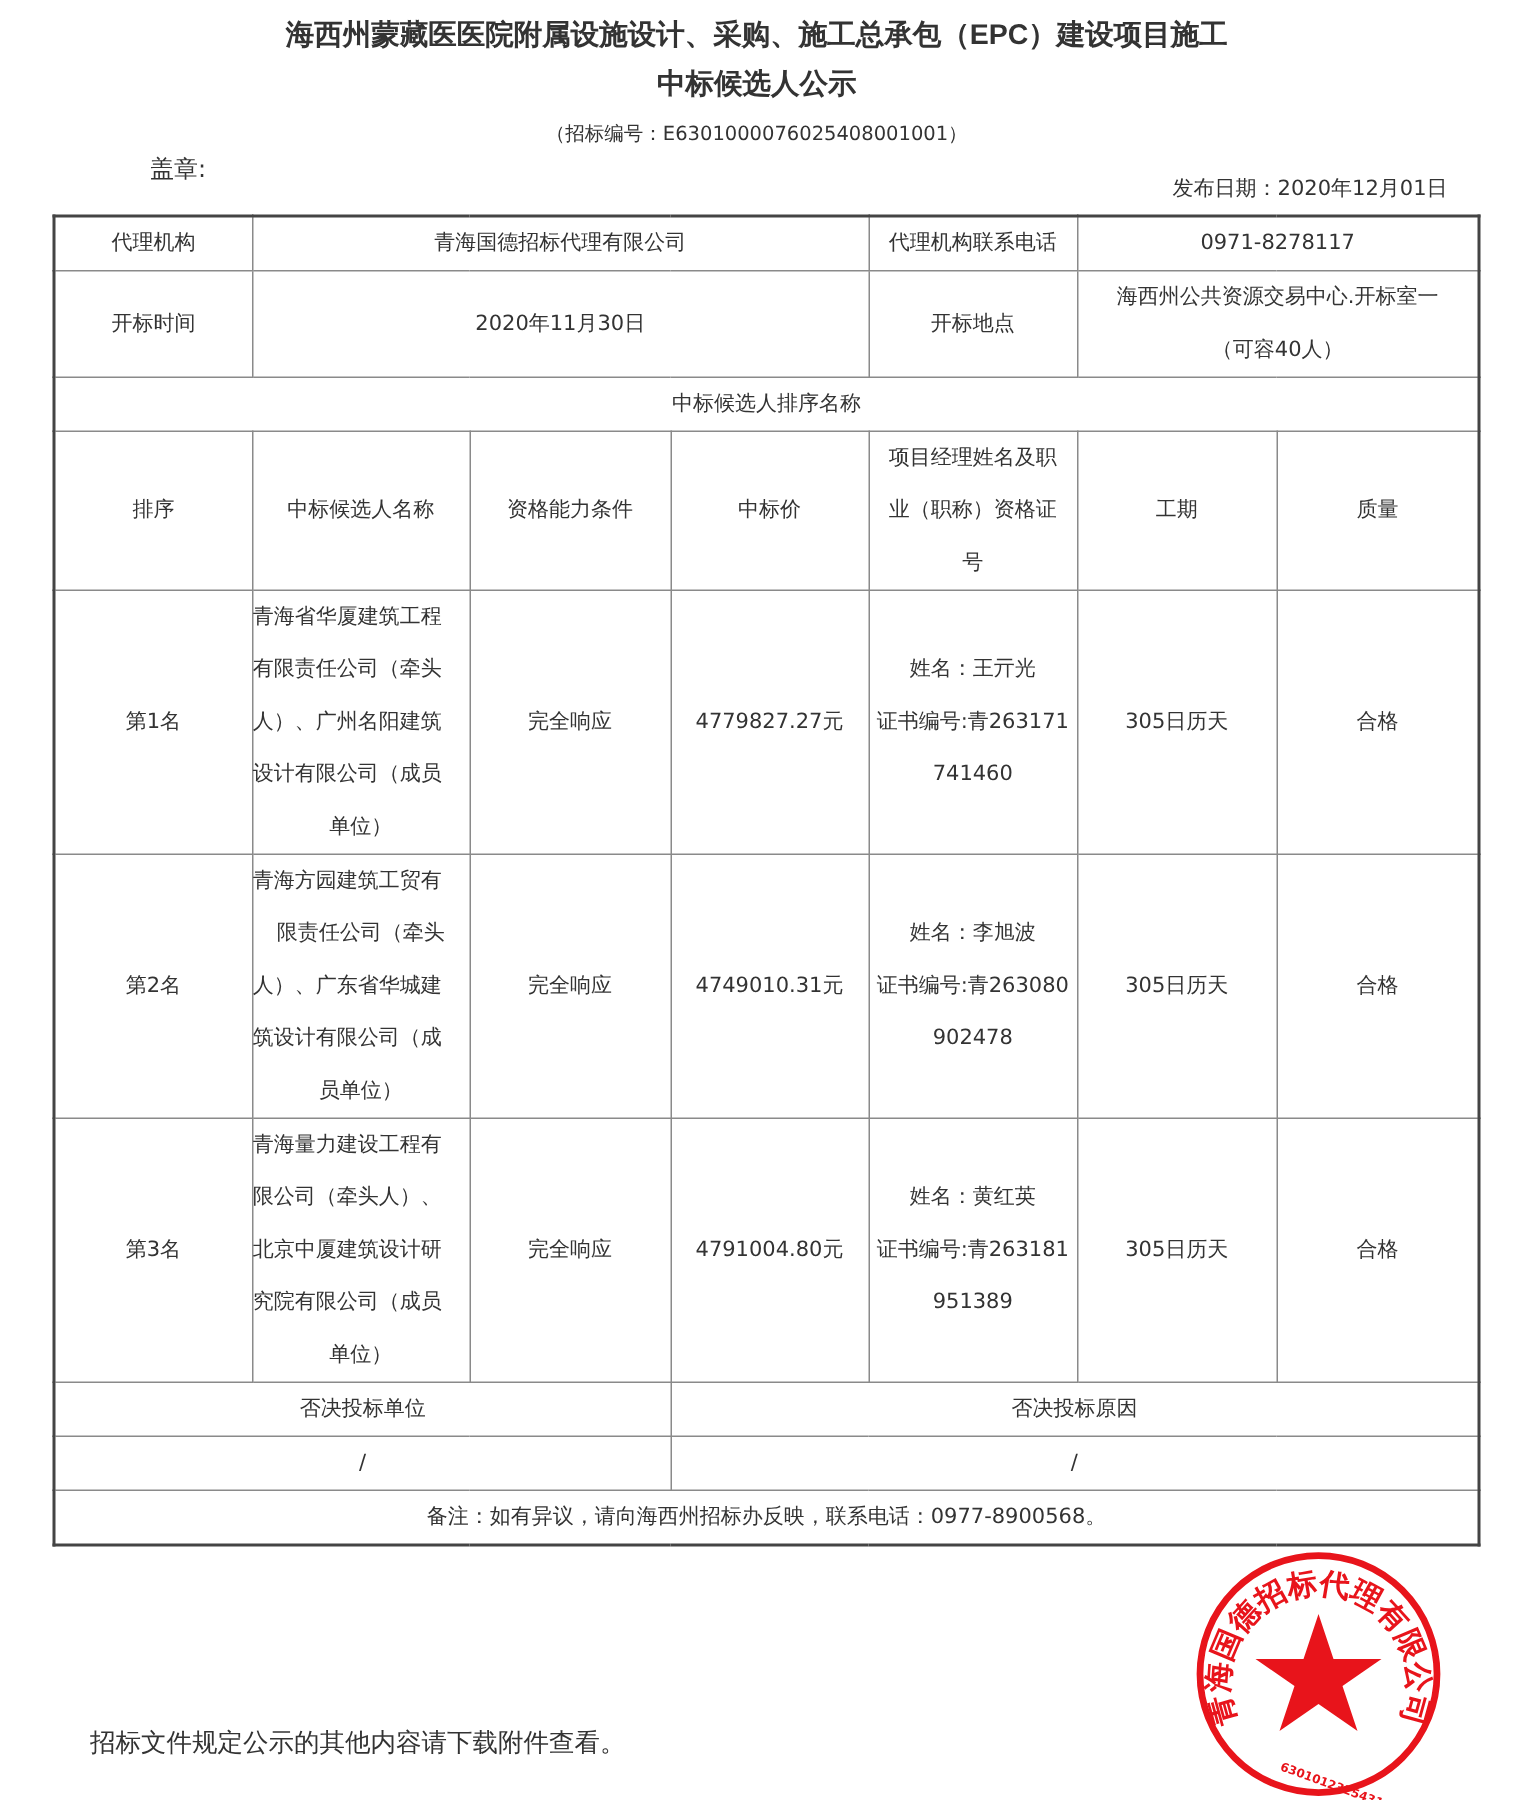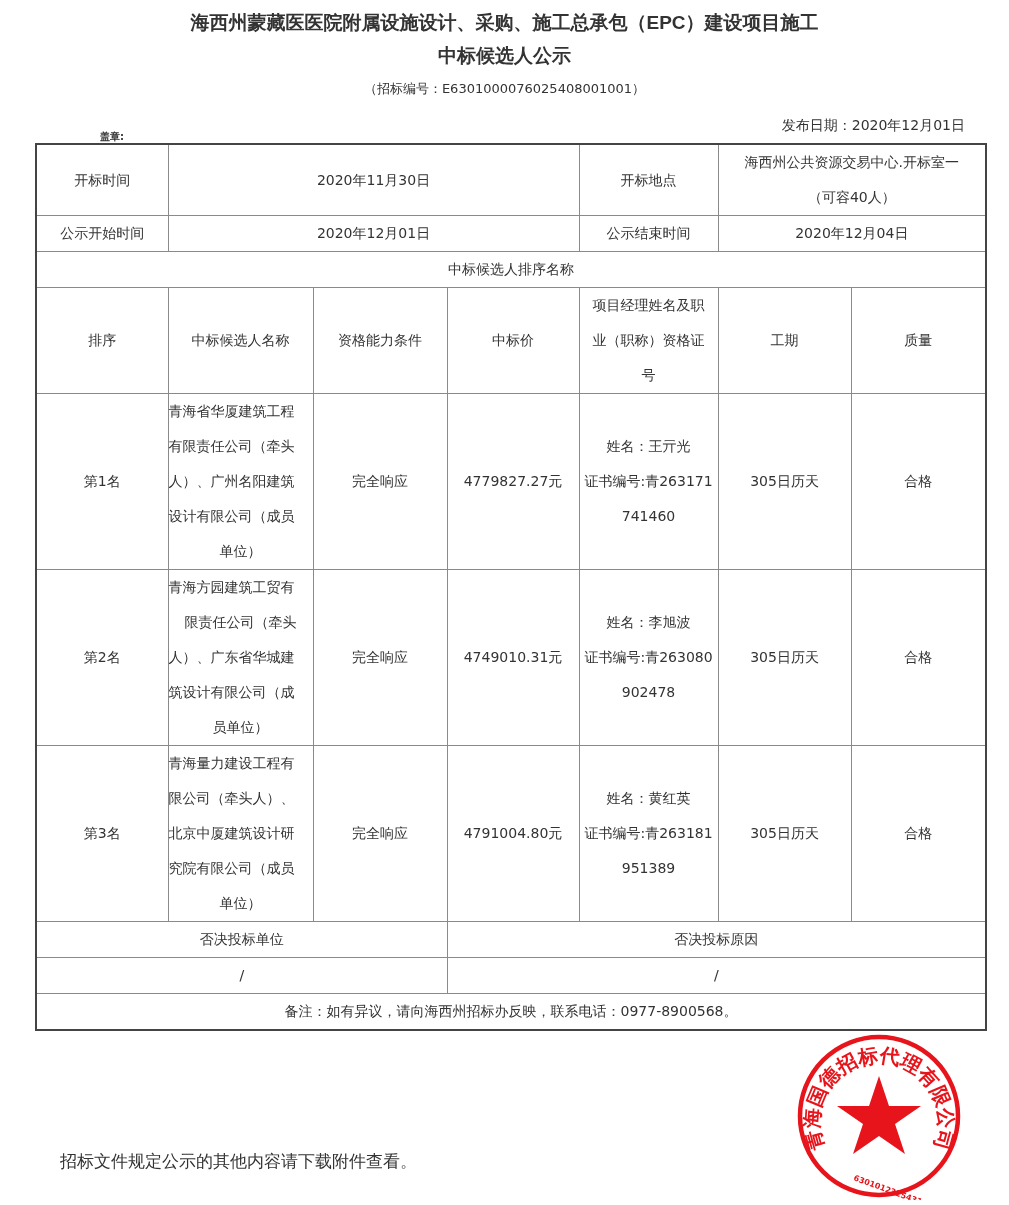--- a/index.html
+++ b/index.html
@@ -12,21 +12,21 @@
     position: absolute; left: 0; width: 1009px; text-align: center;
     font-weight: bold; font-size: 19px; color: #333;
     font-family: Liberation Sans, sans-serif;
   }
   .title.l1 { top: 10px; }
   .title.l2 { top: 43px; }
   .bid-no {
     position: absolute; top: 80px; left: 0; width: 1009px; text-align: center;
     font-size: 13px; color: #333; font-family: "DejaVu Sans", sans-serif;
   }
-  .seal-label { position: absolute; top: 130px; left: 100px; font-size: 10px; font-weight: bold; }
+  .seal-label { position: absolute; top: 103px; left: 100px; font-size: 16px; }
   .pub-date { position: absolute; top: 117px; right: 44px; font-size: 14px; }
 
   table.main {
     position: absolute; left: 35px; top: 143px; width: 950px;
     border-collapse: collapse; table-layout: fixed;
     border: 2px solid #444;
     font-size: 14px; color: #333;
   }
   table.main td {
     border: 1px solid #8a8a8a; text-align: center; vertical-align: middle;
@@ -55,34 +55,34 @@
     <col style="width:132px">
     <col style="width:145px">
     <col style="width:134px">
     <col style="width:132px">
     <col style="width:139px">
     <col style="width:133px">
     <col style="width:135px">
   </colgroup>
 
   <tbody>
+  <tr style="height:36px">
+    <td>代理机构</td>
+    <td colspan="3">青海国德招标代理有限公司</td>
+    <td>代理机构联系电话</td>
+    <td colspan="2">0971-8278117</td>
+  </tr>
   <tr style="height:70px">
     <td>开标时间</td>
     <td colspan="3">2020年11月30日</td>
     <td>开标地点</td>
     <td colspan="2">
       <div>海西州公共资源交易中心.开标室一</div>
       <div>（可容40人）</div>
     </td>
-  </tr>
-  <tr style="height:36px">
-    <td>公示开始时间</td>
-    <td colspan="3">2020年12月01日</td>
-    <td>公示结束时间</td>
-    <td colspan="2">2020年12月04日</td>
   </tr>
   <tr style="height:36px">
     <td colspan="7">中标候选人排序名称</td>
   </tr>
   <tr style="height:106px">
     <td>排序</td>
     <td>中标候选人名称</td>
     <td>资格能力条件</td>
     <td>中标价</td>
     <td>

